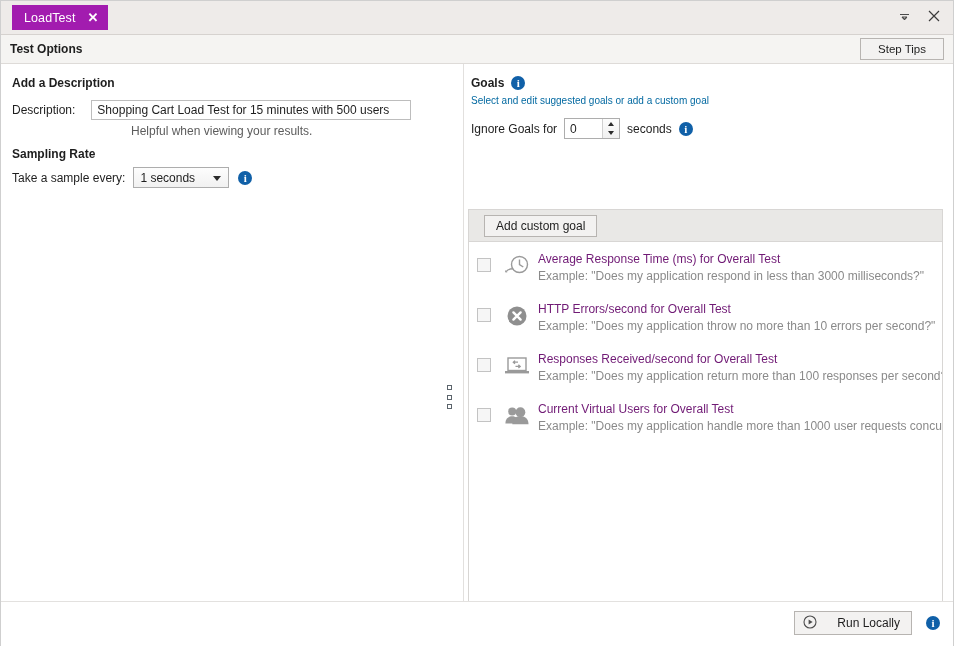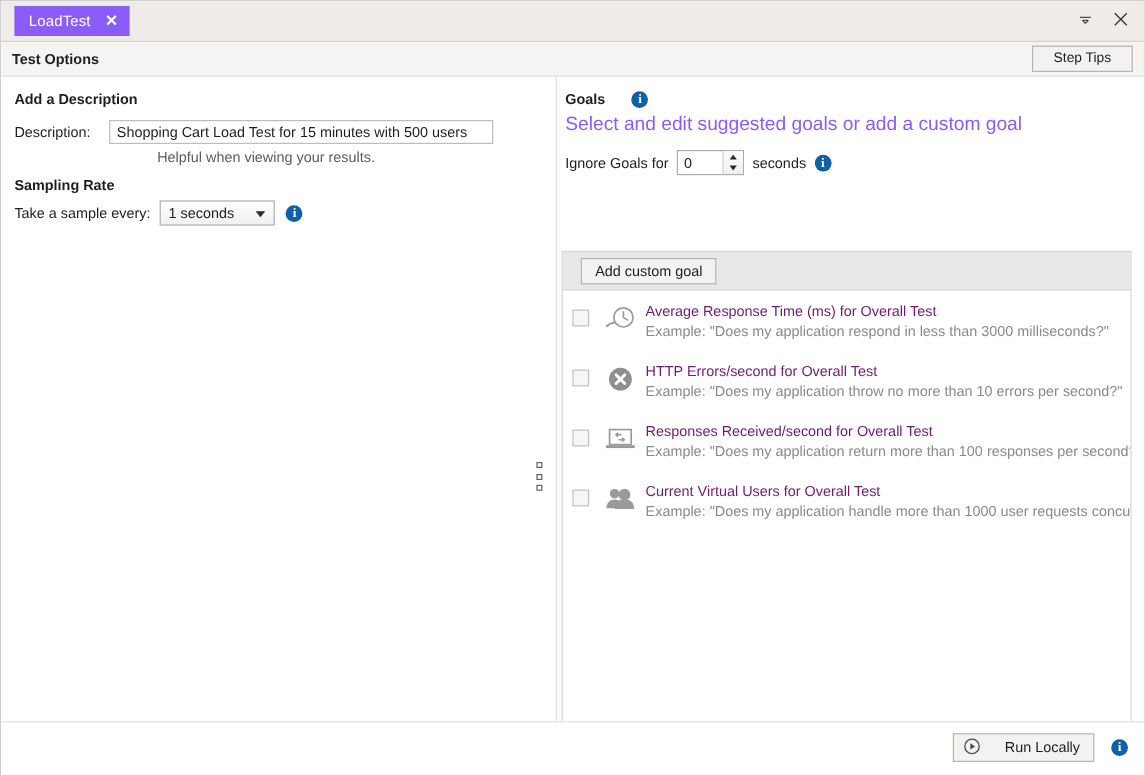--- a/index.html
+++ b/index.html
@@ -31,21 +31,21 @@
     height: 33px;
     background: #eeebe9;
     border-bottom: 1px solid #d6d2cf;
     display: flex;
     align-items: flex-start;
   }
   .tab {
     margin-left: 11px;
     margin-top: 4px;
     height: 25px;
-    background: #8b5cf6;
+    background: #a21caf;
     color: #ffffff;
     display: flex;
     align-items: center;
     padding: 0 10px 0 12px;
     font-size: 12.5px;
     cursor: default;
     user-select: none;
   }
   .tab-label {
     letter-spacing: .1px;
@@ -236,31 +236,31 @@
     left: 463px;
     top: 0;
     width: 491px;
     height: 584px;
     box-sizing: border-box;
     padding: 12px 0 0 4px;
   }
   .goals-title-row {
     display: flex;
     align-items: center;
-    gap: 22px;
+    gap: 7px;
     margin-left: 3px;
   }
   .goals-title {
     font-weight: bold;
     font-size: 12px;
   }
   .goals-sub {
     margin: 5px 0 0 3px;
-    font-size: 16px;
-    color: #8b5cf6;
+    font-size: 10px;
+    color: #0369a1;
   }
   .ignore-row {
     display: flex;
     align-items: center;
     margin: 12px 0 0 3px;
     gap: 7px;
   }
   .spinner {
     position: relative;
     width: 56px;

